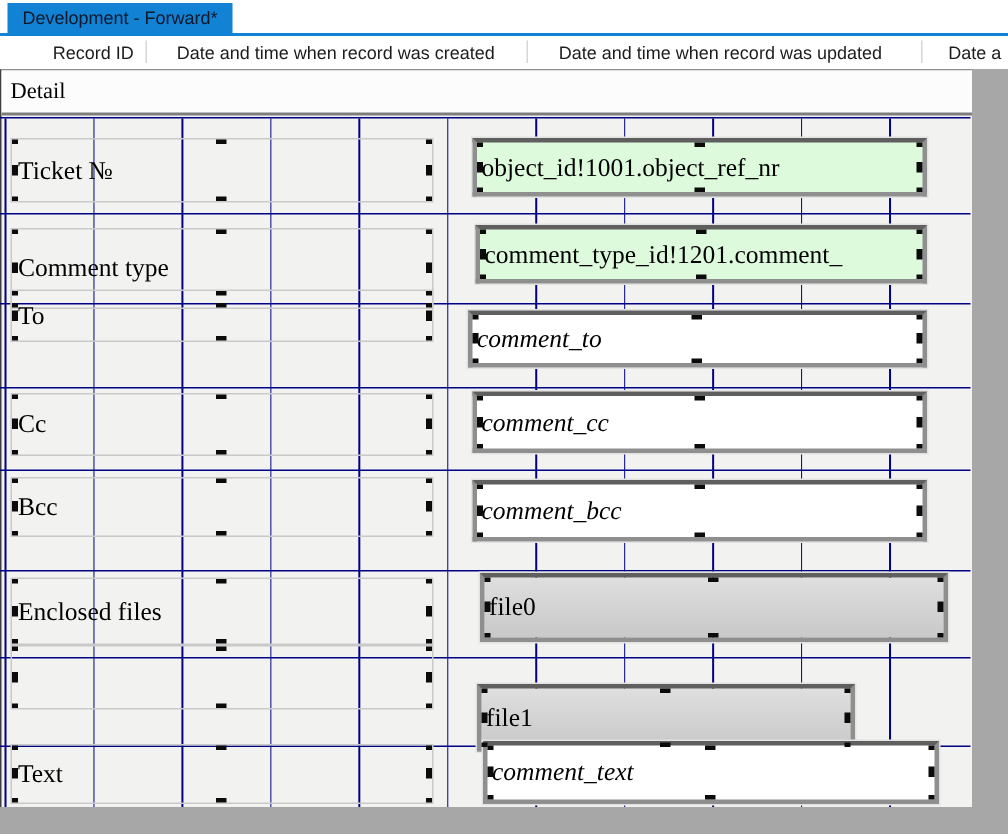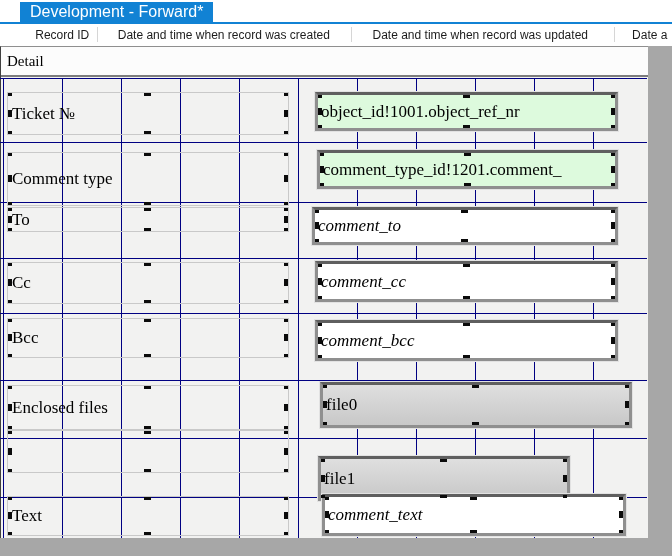--- a/index.html
+++ b/index.html
@@ -1,22 +1,22 @@
 <!DOCTYPE html>
 <html><head>
 <meta charset="utf-8">
 <style>
   html,body{margin:0;padding:0;}
   body{font-family:"Liberation Sans",sans-serif;}
   #page{position:relative;width:672px;height:556px;background:#ffffff;overflow:hidden;}
 
   
   .tabbar{position:absolute;left:0;top:0;width:672px;height:24px;background:#ffffff;}
-  .tab{position:absolute;left:20px;top:2px;height:20px;background:#1182d4;color:#ffffff;
-       display:flex;align-items:center;padding:0 10px;font-size:16px;}
+  .tab{position:absolute;left:5px;top:2px;height:20px;background:#1182d4;color:#0f172a;
+       display:flex;align-items:center;padding:0 10px;font-size:12px;}
   .tab-underline{position:absolute;left:0;top:22px;width:672px;height:2px;background:#1182d4;}
 
   
   .hdr{position:absolute;left:0;top:24px;width:672px;height:22px;display:flex;background:#ffffff;
        font-size:12px;color:#1c1c1c;align-items:center;gap:11px;}
   .hcol{display:flex;align-items:center;height:100%;overflow:hidden;white-space:nowrap;box-sizing:border-box;}
   .hc1{width:97px;justify-content:flex-end;padding-right:3px;}
   .hc2{width:254px;justify-content:center;}
   .hc3{width:263px;justify-content:center;}
   .hc4{width:58px;justify-content:flex-start;padding-left:16px;}
@@ -104,21 +104,21 @@
       <span>Comment type</span>
       <div class="handle h-tl"></div>
       <div class="handle h-tm"></div>
       <div class="handle h-tr"></div>
       <div class="handle h-ml"></div>
       <div class="handle h-mr"></div>
       <div class="handle h-bl"></div>
       <div class="handle h-bm"></div>
       <div class="handle h-br"></div>
     </div>
-  <div class="lbl sel" style="top:207px;height:25px">
+  <div class="lbl sel" style="top:193px;height:35px">
       <span>To</span>
       <div class="handle h-tl"></div>
       <div class="handle h-tm"></div>
       <div class="handle h-tr"></div>
       <div class="handle h-ml"></div>
       <div class="handle h-mr"></div>
       <div class="handle h-bl"></div>
       <div class="handle h-bm"></div>
       <div class="handle h-br"></div>
     </div>

